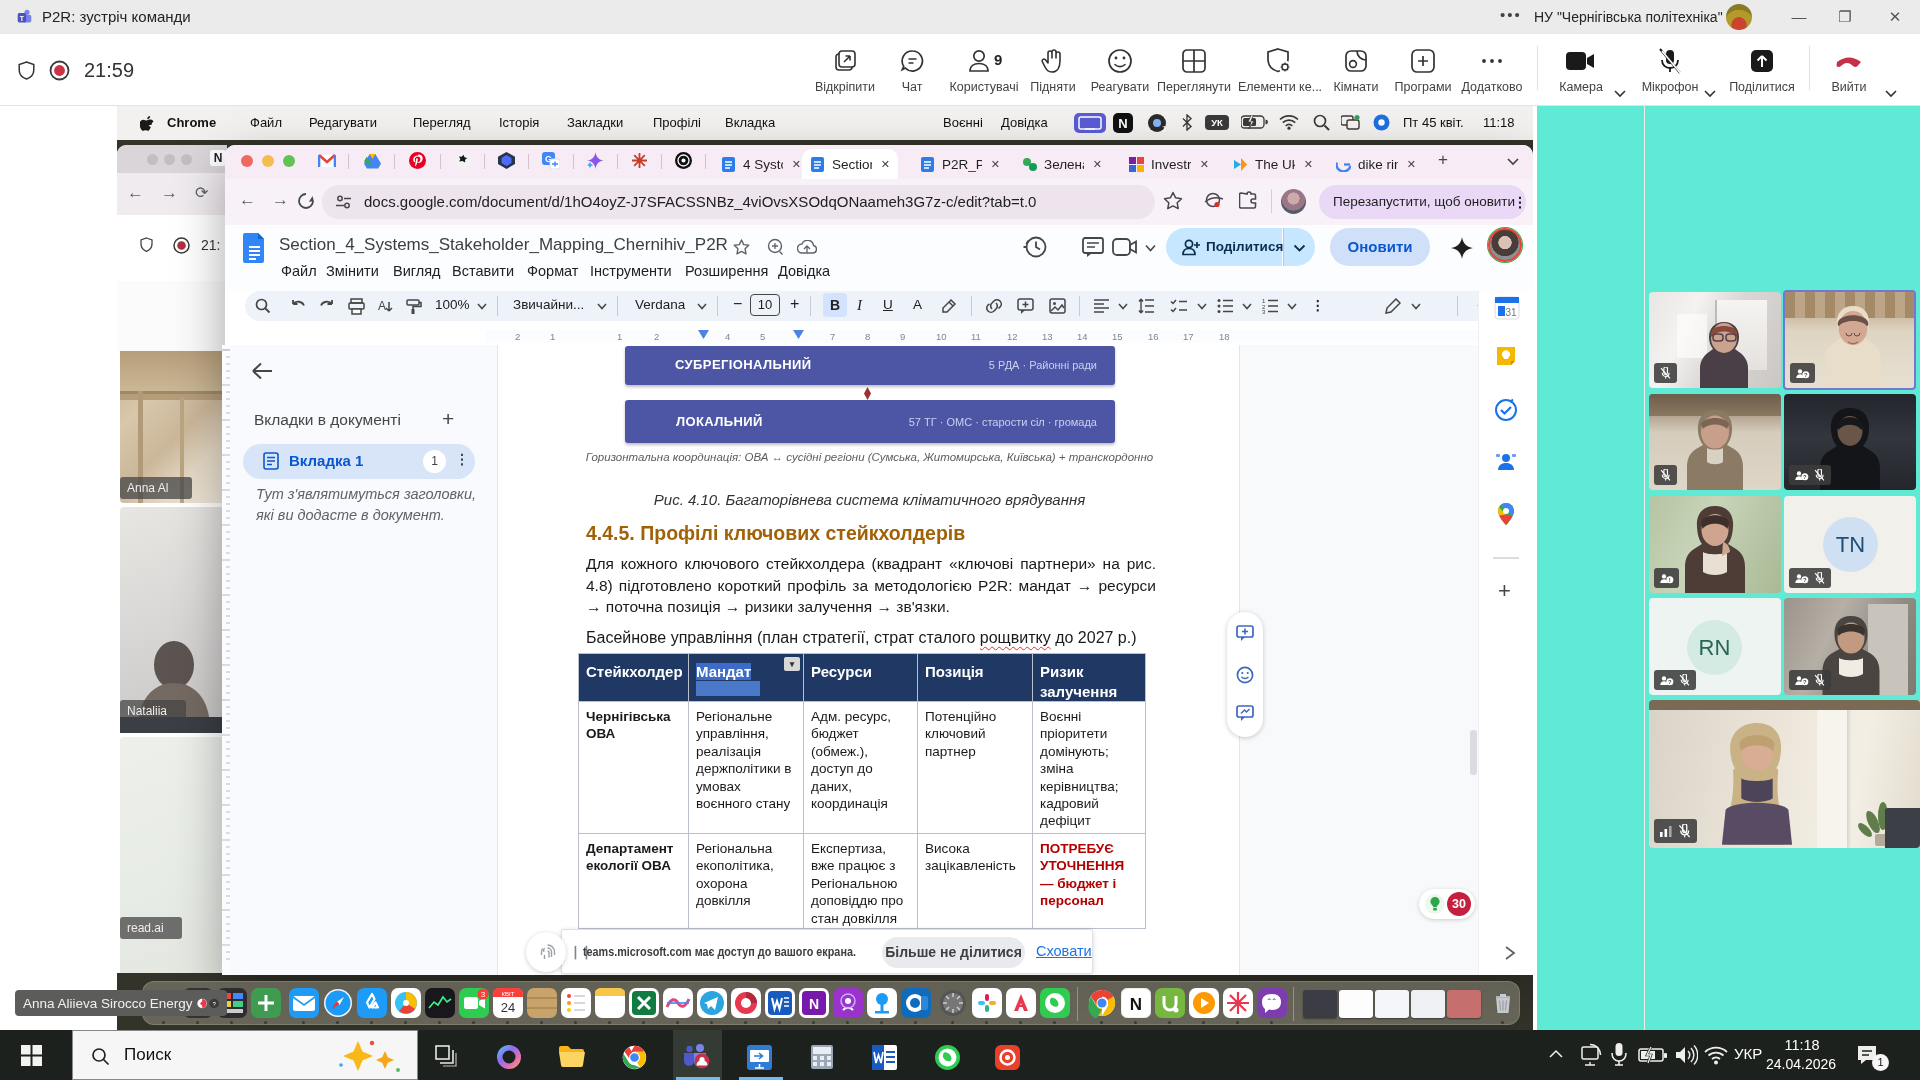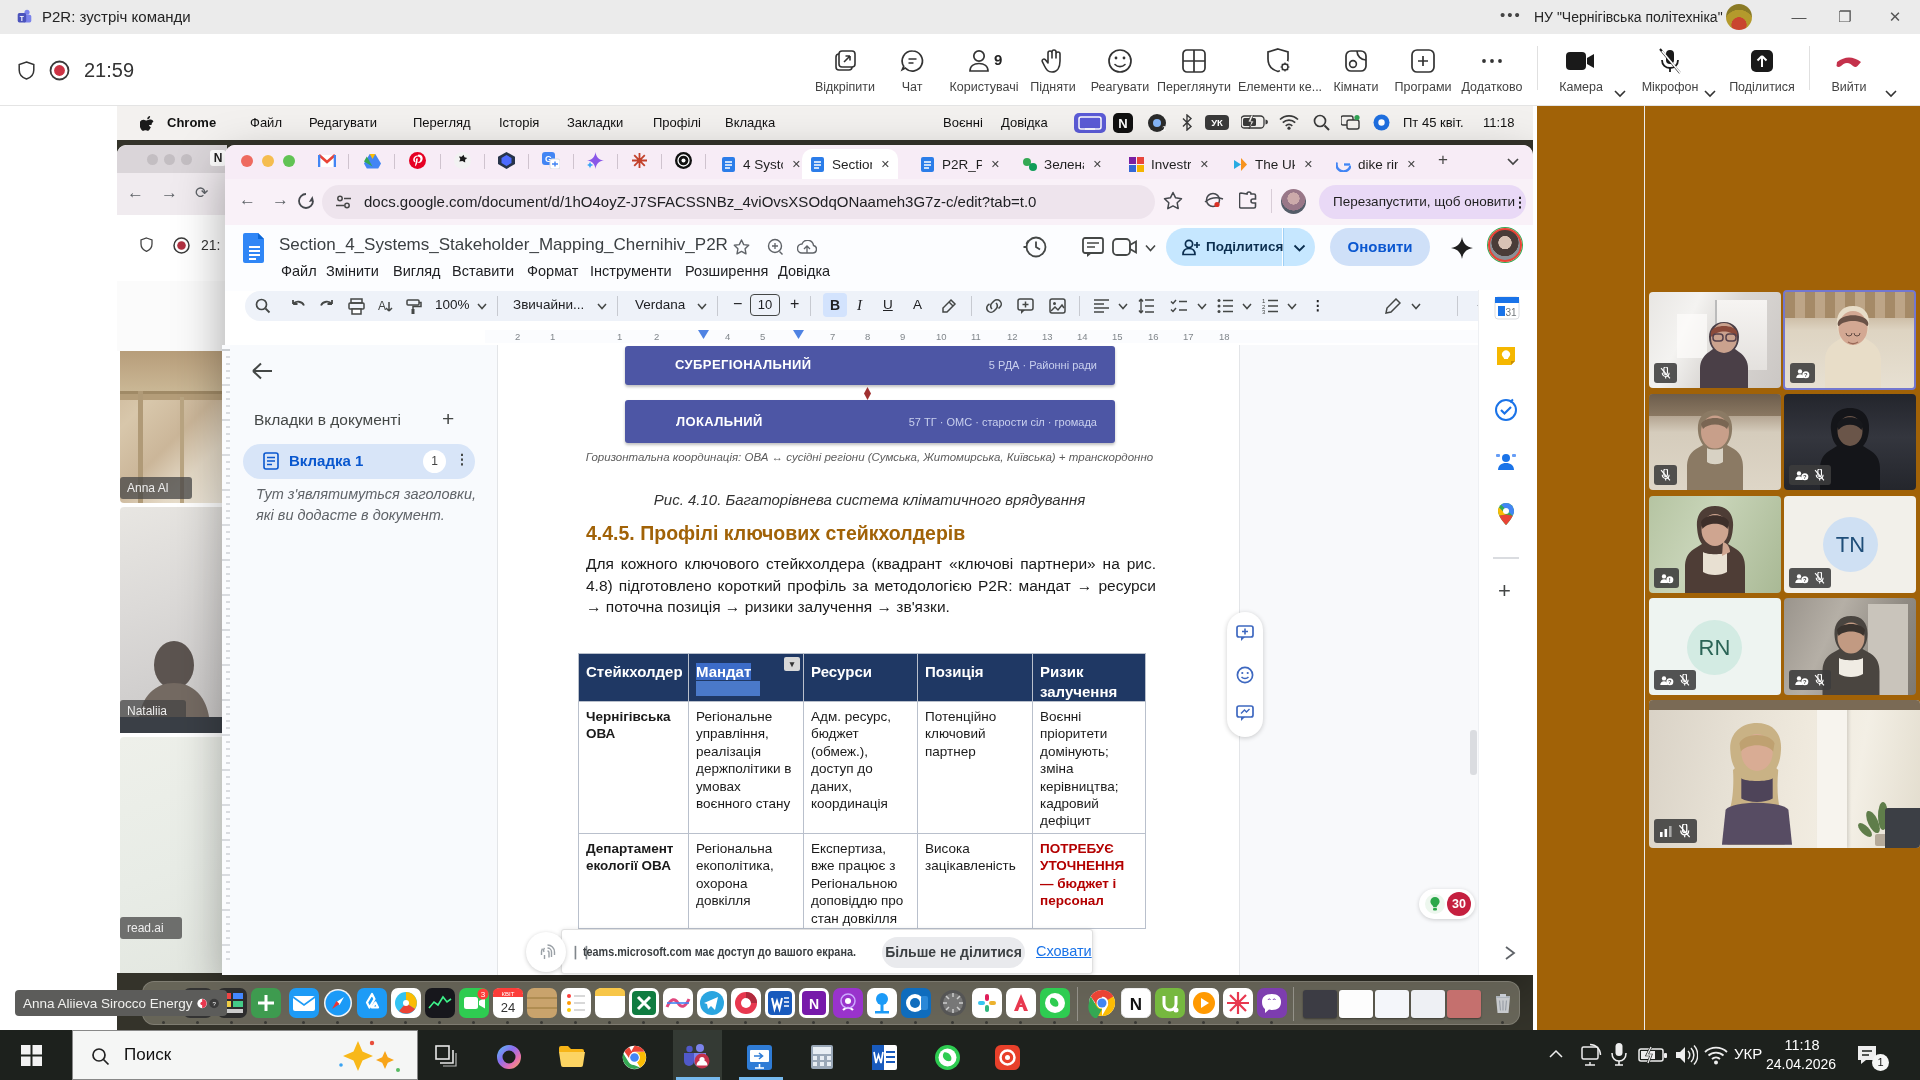--- a/index.html
+++ b/index.html
@@ -82,21 +82,21 @@
 
 
 #dock { left:25px; top:875px; width:1378px; height:44px; background:rgba(138,135,120,.6); border-radius:12px; border:1px solid rgba(200,200,190,.25); }
 .di { position:absolute; top:6px; width:30px; height:30px; }
 .di svg { width:30px; height:30px; }
 .di:after { content:""; position:absolute; left:13px; bottom:-6px; width:3px; height:3px; border-radius:50%; background:#3a3a35; }
 .dsep { position:absolute; top:5px; width:1px; height:34px; background:rgba(255,255,255,.3); }
 .dw { position:absolute; top:8px; width:34px; height:28px; }
 .dw > div { width:100%; height:100%; border-radius:3px; box-shadow:0 1px 2px rgba(0,0,0,.4); }
 #tooltip { left:15px; top:884px; width:212px; height:26px; background:#5c5c5a; border-radius:4px; display:flex; align-items:center; padding:0 8px; color:#f0f0ee; font-size:13.5px; white-space:nowrap; }
-#rightpanel { left:1537px; top:0; width:383px; height:924px; background:#a16207; }
+#rightpanel { left:1537px; top:0; width:383px; height:924px; background:#5eead4; }
 
 
 .vt { position:absolute; border-radius:4px; overflow:hidden; }
 .badge { position:absolute; left:5px; bottom:5px; height:20px; background:rgba(60,60,60,.88); border-radius:3px; display:flex; align-items:center; gap:4px; padding:0 5px; color:#fff; }
 </style>
 </head>
 <body>
 <div id="root">
   <div id="stage" class="abs">
     <div id="share" class="abs">
@@ -685,20 +685,21 @@
                 <path d="M4.5 0 L8 6.5 L4.5 13 L1 6.5z" fill="#a03030"></path>
               </svg>
             <div class="abs" style="left:127px; top:55px; width:490px; height:43px; background:#4d56a5; border-radius:3px; box-shadow:0 2px 3px rgba(0,0,0,.25);">
               <span class="abs" style="left:51px; top:14px; font-size:13px; font-weight:bold; color:#fff; letter-spacing:.4px;">ЛОКАЛЬНИЙ</span>
               <span class="abs" style="right:18px; top:16px; font-size:11px; color:#c9d0ee;">57 ТГ · ОМС · старости сіл · громада</span>
             </div>
             <div class="abs" style="left:0; top:106px; width:743px; text-align:center; font-size:11.5px; font-style:italic; color:#5c5c5c;">Горизонтальна координація: ОВА ↔ сусідні регіони (Сумська, Житомирська, Київська) + транскордонно</div>
             <div class="abs" style="left:0; top:146px; width:743px; text-align:center; font-size:15px; font-style:italic; color:#333;">Рис. 4.10. Багаторівнева система кліматичного врядування</div>
             <div class="abs" style="left:88px; top:177px; font-size:19.5px; font-weight:bold; color:#a16207;">4.4.5. Профілі ключових стейкхолдерів</div>
             <div class="abs" style="left:88px; top:208px; width:570px; font-size:15.5px; color:#1a1a1a; line-height:21.5px; text-align:justify;">Для кожного ключового стейкхолдера (квадрант «ключові партнери» на рис. 4.8) підготовлено короткий профіль за методологією P2R: мандат → ресурси → поточна позиція → ризики залучення → зв'язки.</div>
+            <div class="abs" style="left:88px; top:284px; font-size:16px; color:#1a1a1a;">Басейнове управління (план стратегії, страт сталого <span style="text-decoration:underline wavy #e03030 1px; text-underline-offset:3px;">рощвитку</span> до 2027 р.)</div>
             <table id="dtable" class="abs">
               <tbody>
                   <tr class="hd">
                     <td style="width:110px;">Стейкхолдер</td>
                     <td style="width:115px;"><span style="background:#3c6cc8;">Мандат</span><span class="ddbtn">▾</span><span style="position:absolute; left:7px; top:27px; width:64px; height:15px; background:#4a79c9;"></span></td>
                     <td style="width:114px;">Ресурси</td>
                     <td style="width:115px;">Позиція</td>
                     <td style="width:113px;">Ризик залучення</td>
                   </tr>
               <tr style="height:132px;">

